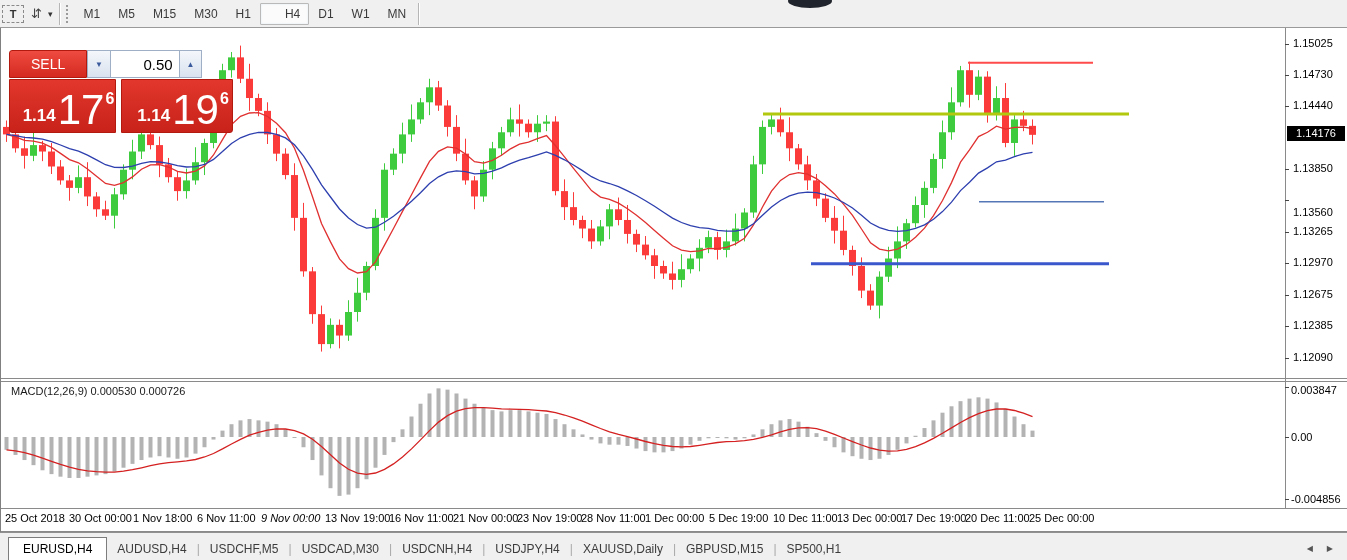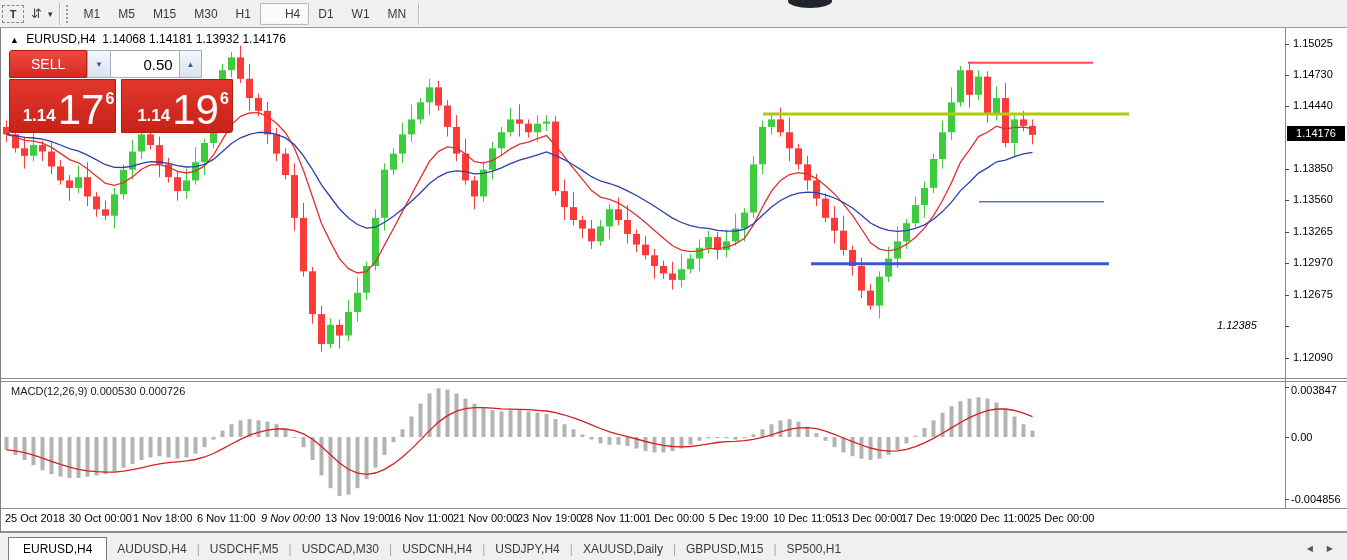--- a/index.html
+++ b/index.html
@@ -443,25 +443,20 @@
       <rect x="1002.5" y="26.84" width="4" height="28.16" fill="#b3b3b3"></rect>
       <rect x="1011.5" y="34.519999999999996" width="4" height="20.480000000000004" fill="#b3b3b3"></rect>
       <rect x="1020.5" y="42.2" width="4" height="12.799999999999997" fill="#b3b3b3"></rect>
       <rect x="1029.5" y="48.6" width="4" height="6.399999999999999" fill="#b3b3b3"></rect>
       <polyline points="5.5,67.8 14.5,68.8 23.5,70.7 32.5,73.2 41.5,76.2 50.5,79.4 59.5,82.4 68.5,85.1 77.5,87.3 86.5,88.8 95.5,89.7 104.5,90.2 113.5,90.1 122.5,89.2 131.5,87.7 140.5,85.8 149.5,83.7 158.5,81.8 167.5,80.6 176.5,79.8 185.5,78.9 194.5,77.5 203.5,75.0 212.5,71.5 221.5,66.9 230.5,62.0 239.5,57.3 248.5,53.2 257.5,50.3 266.5,48.1 275.5,46.9 284.5,47.0 293.5,48.6 302.5,51.9 311.5,57.2 320.5,64.4 329.5,72.8 338.5,81.0 347.5,87.3 356.5,91.1 365.5,92.3 374.5,91.0 383.5,87.4 392.5,81.9 401.5,75.0 410.5,66.9 419.5,57.9 428.5,48.6 437.5,40.1 446.5,33.6 455.5,29.2 464.5,26.7 473.5,25.7 482.5,25.7 491.5,26.2 500.5,26.8 509.5,27.1 518.5,27.3 527.5,27.7 536.5,28.3 545.5,29.0 554.5,30.6 563.5,33.0 572.5,35.8 581.5,39.1 590.5,42.8 599.5,46.5 608.5,49.8 617.5,52.4 626.5,54.7 635.5,57.0 644.5,59.5 653.5,61.6 662.5,63.4 671.5,64.5 680.5,64.9 689.5,64.5 698.5,63.3 707.5,61.9 716.5,60.5 725.5,59.7 734.5,59.3 743.5,58.7 752.5,57.4 761.5,55.4 770.5,52.8 779.5,49.9 788.5,47.3 797.5,45.8 806.5,45.6 815.5,46.7 824.5,49.1 833.5,52.3 842.5,56.0 851.5,59.6 860.5,63.0 869.5,66.0 878.5,68.2 887.5,69.1 896.5,68.9 905.5,67.4 914.5,64.6 923.5,60.9 932.5,56.4 941.5,51.3 950.5,45.9 959.5,40.5 968.5,35.7 977.5,31.7 986.5,28.6 995.5,27.0 1004.5,27.0 1013.5,28.5 1022.5,31.2 1031.5,34.7" fill="none" stroke="#d42020" stroke-width="1.3"></polyline>
     </svg>
   <div class="axis-sep"></div>
   <div class="bottom-sep"></div>
   <div class="vaxis-line"></div>
 
-  <div class="chart-header">
-    <span class="tri">▲</span>
-    <span>EURUSD,H4</span>&nbsp;
-    <span>1.14068 1.14181 1.13932 1.14176</span>
-  </div>
 
   <div class="macd-label">
     <span>MACD(12,26,9)</span>
     <span>0.000530</span>
     <span>0.000726</span>
   </div>
 
   <div class="trade-panel">
     <div class="tp-row">
       <div class="tp-btn tp-sell">SELL</div>
@@ -487,29 +482,29 @@
   <div id="price-axis">
       <div class="tick-dash" style="top: 16px;"></div>
       <div class="axis-label" style="left: 1292px; top: 9px;">1.15025</div>
       <div class="tick-dash" style="top: 47px;"></div>
       <div class="axis-label" style="left: 1292px; top: 40px;">1.14730</div>
       <div class="tick-dash" style="top: 78px;"></div>
       <div class="axis-label" style="left: 1292px; top: 71px;">1.14440</div>
       <div class="tick-dash" style="top: 141px;"></div>
       <div class="axis-label" style="left: 1292px; top: 134px;">1.13850</div>
       <div class="tick-dash" style="top: 172px;"></div>
-      <div class="axis-label" style="left: 1292px; top: 165px;">1.13560</div>
+      <div class="axis-label" style="left: 1292px; top: 178px;">1.13560</div>
       <div class="tick-dash" style="top: 204px;"></div>
       <div class="axis-label" style="left: 1292px; top: 197px;">1.13265</div>
       <div class="tick-dash" style="top: 235px;"></div>
       <div class="axis-label" style="left: 1292px; top: 228px;">1.12970</div>
       <div class="tick-dash" style="top: 267px;"></div>
       <div class="axis-label" style="left: 1292px; top: 260px;">1.12675</div>
       <div class="tick-dash" style="top: 298px;"></div>
-      <div class="axis-label" style="left: 1216px; top: 291px; font-style: italic;">1.12385</div>
+      <div class="axis-label" style="left: 1292px; top: 291px;">1.12385</div>
       <div class="tick-dash" style="top: 330px;"></div>
       <div class="axis-label" style="left: 1292px; top: 323px;">1.12090</div>
       <div class="price-badge" style="top: 98px; background: rgb(0, 0, 0); color: rgb(255, 255, 255);">1.14176</div>
     </div>
   <div id="macd-axis">
       <div class="tick-dash" style="top: 359px;"></div>
       <div class="axis-label" style="left: 1290px; top: 356px;">0.003847</div>
       <div class="tick-dash" style="top: 409px;"></div>
       <div class="axis-label" style="left: 1290px; top: 403px;">0.00</div>
       <div class="tick-dash" style="top: 471px;"></div>
@@ -521,21 +516,21 @@
       <div class="date-label" style="left: 132px;">1 Nov 18:00</div>
       <div class="date-label" style="left: 196px;">6 Nov 11:00</div>
       <div class="date-label" style="left: 260px; font-style: italic;">9 Nov 00:00</div>
       <div class="date-label" style="left: 324px;">13 Nov 19:00</div>
       <div class="date-label" style="left: 388px;">16 Nov 11:00</div>
       <div class="date-label" style="left: 452px;">21 Nov 00:00</div>
       <div class="date-label" style="left: 516px;">23 Nov 19:00</div>
       <div class="date-label" style="left: 580px;">28 Nov 11:00</div>
       <div class="date-label" style="left: 644px;">1 Dec 00:00</div>
       <div class="date-label" style="left: 708px;">5 Dec 19:00</div>
-      <div class="date-label" style="left: 772px;">10 Dec 11:05</div>
+      <div class="date-label" style="left: 772px;">10 Dec 11:00</div>
       <div class="date-label" style="left: 836px;">13 Dec 00:00</div>
       <div class="date-label" style="left: 900px;">17 Dec 19:00</div>
       <div class="date-label" style="left: 964px;">20 Dec 11:00</div>
       <div class="date-label" style="left: 1028px;">25 Dec 00:00</div>
     </div>
 </div>
 
 <div class="tabbar">
   <div id="tab-list" style="display:flex;align-items:flex-end;">
       <div class="tab active">EURUSD,H4</div>

